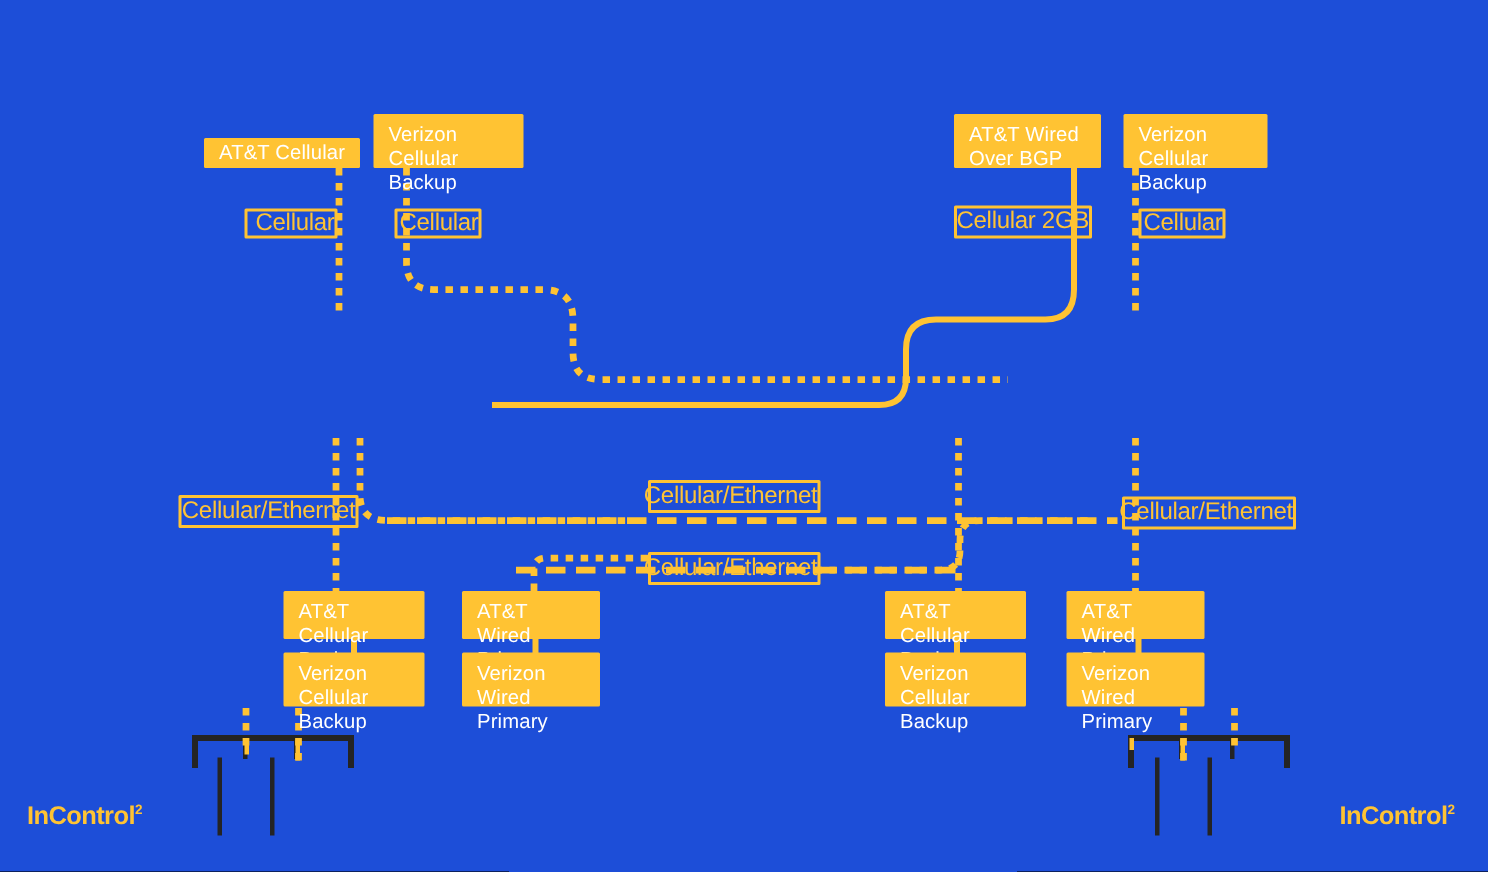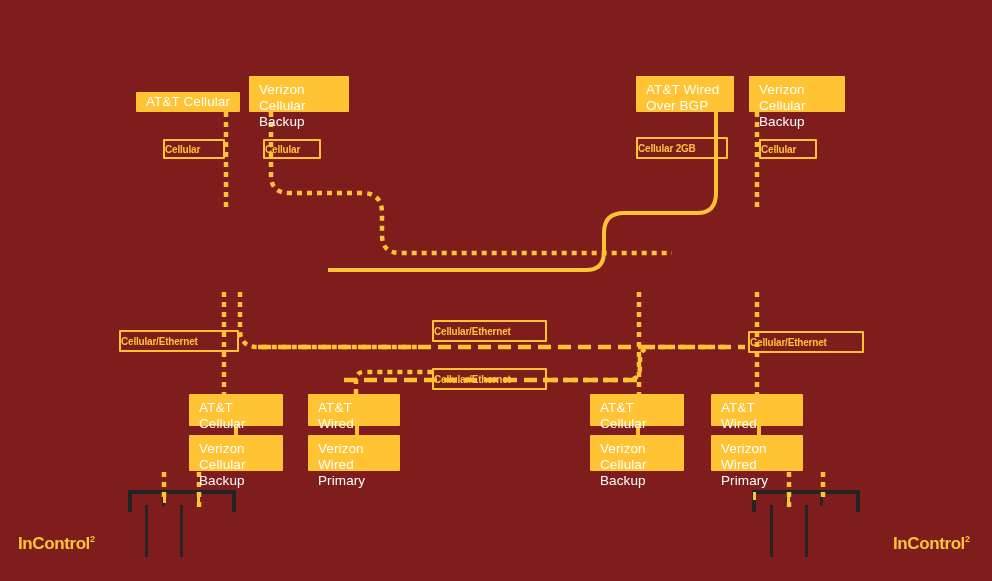--- a/index.html
+++ b/index.html
@@ -4,21 +4,21 @@
 <style>
   html,body{margin:0;padding:0;background:#000;}
   body{
     font-family:"Liberation Sans", sans-serif;
     -webkit-font-smoothing:antialiased;
   }
   #stage{
     position:relative;
     width:992px;
     height:581px;
-    background:#7f1d1d;
+    background:#1d4ed8;
     overflow:hidden;
   }
   
   .node{
     position:absolute;
     background:#FFC333;
     color:#FFFFFF;
     box-sizing:border-box;
     padding:6px 9px 6px 10px;
     font-size:13.5px;
@@ -28,26 +28,26 @@
     border-radius:1px;
   }
   .node.single{display:flex;align-items:center;}
   
   .pill{
     position:absolute;
     box-sizing:border-box;
     border:2px solid #FFC333;
     color:#FFC333;
     background:transparent;
-    font-size:10px;
-    font-weight:700;
+    font-size:16px;
+    font-weight:400;
     letter-spacing:-0.2px;
     display:flex;
     align-items:center;
-    justify-content:flex-start;
+    justify-content:flex-end;
     border-radius:1px;
     white-space:nowrap;
   }
   
   #wires{
     position:absolute;
     left:0;top:0;
     width:992px;height:581px;
     pointer-events:none;
   }

